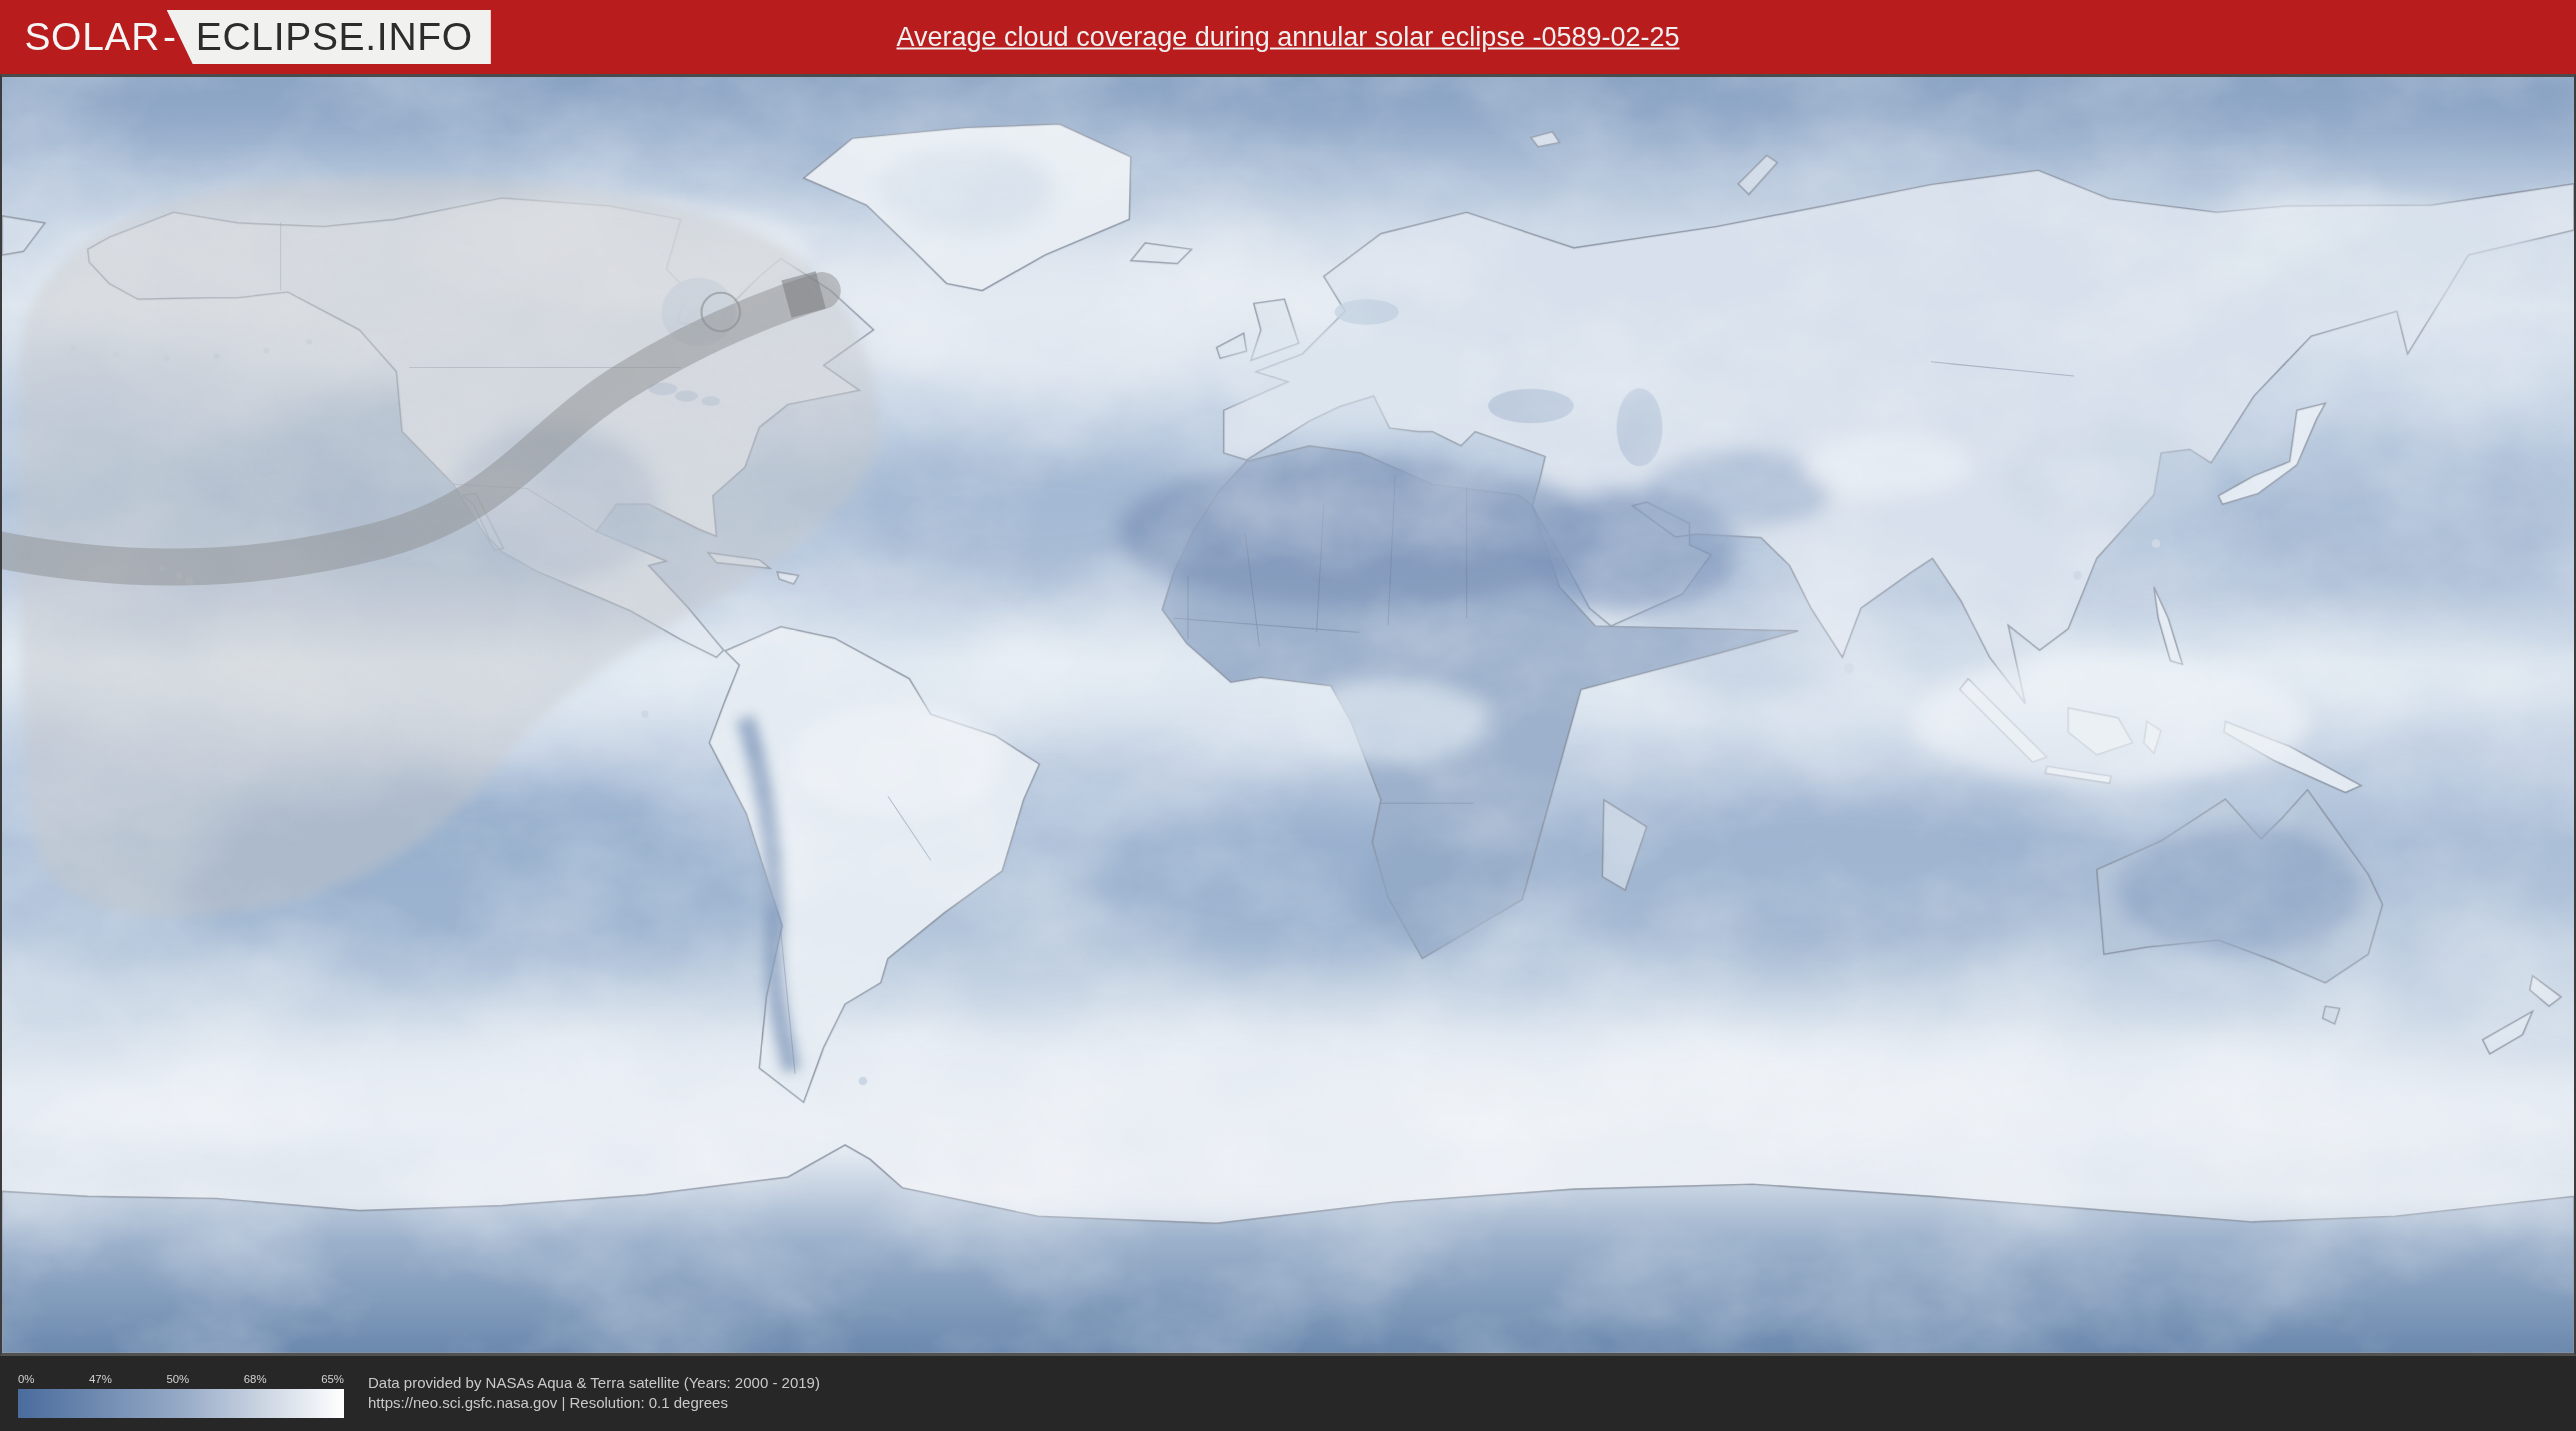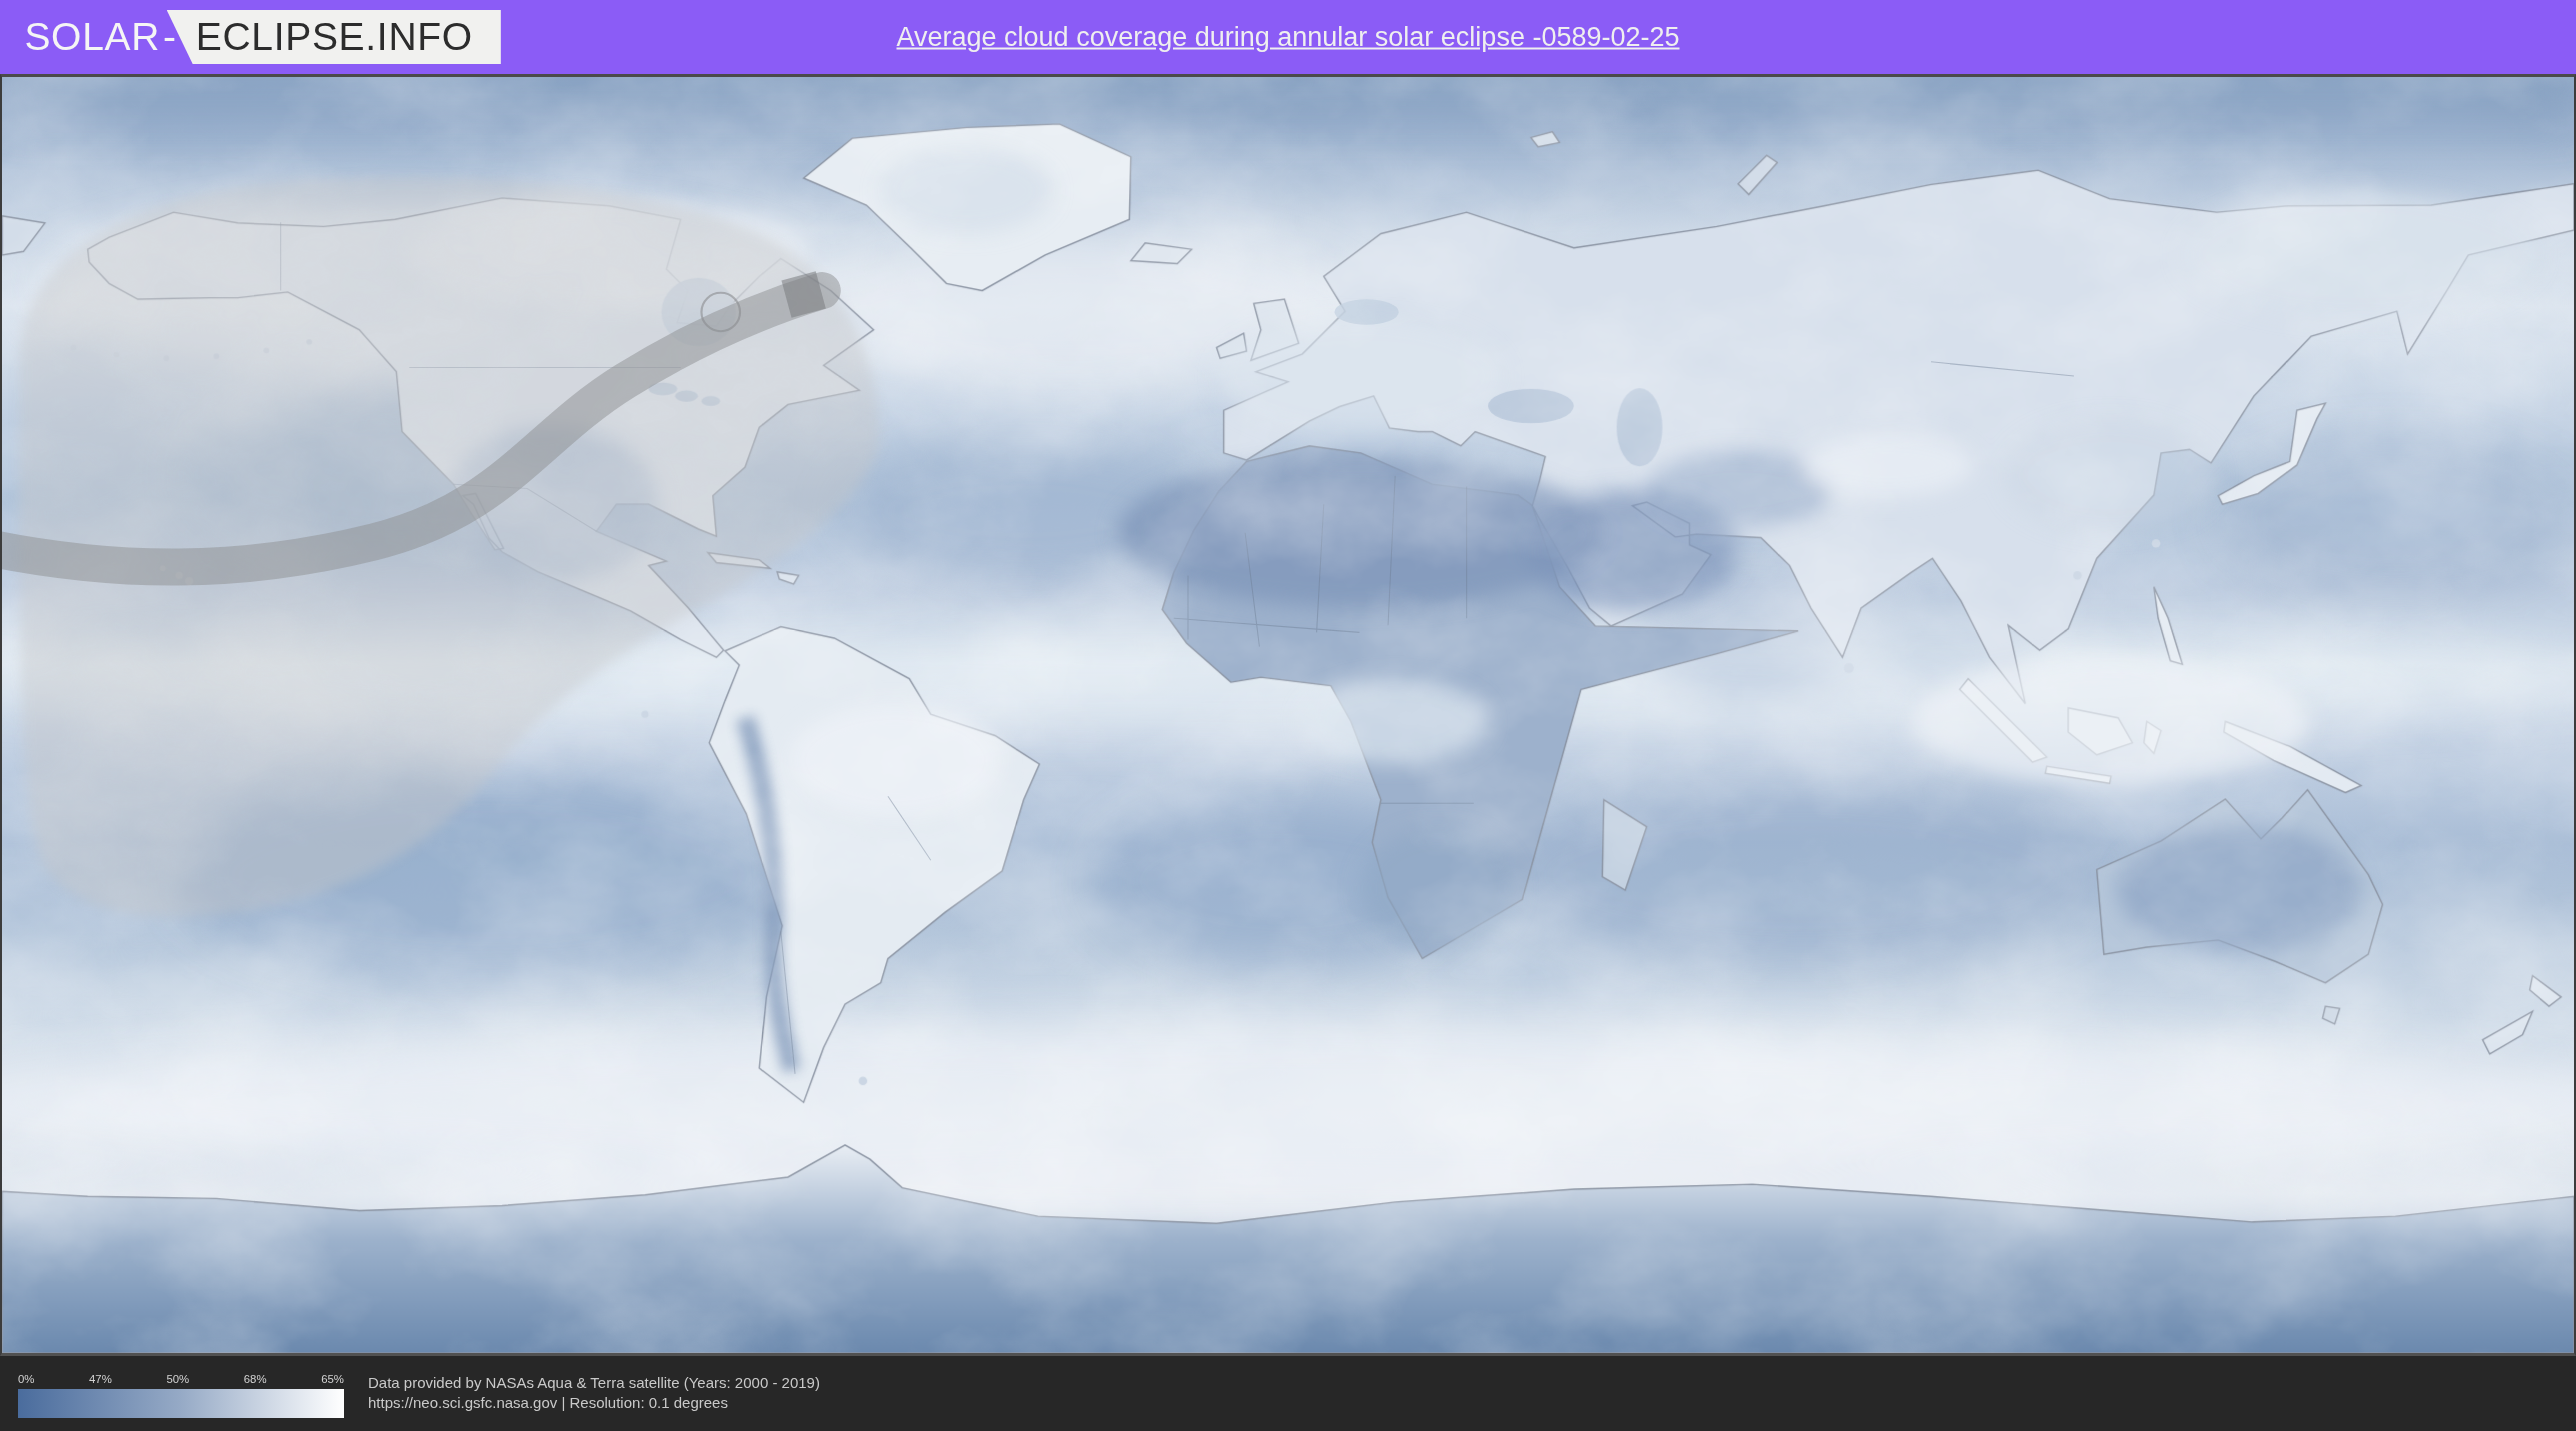--- a/index.html
+++ b/index.html
@@ -1,25 +1,25 @@
 <!DOCTYPE html>
 <html style="font-size:11.4px"><head>
 <meta charset="utf-8">
 <style>
   html,body{margin:0;padding:0;background:#272727;}
   .page{position:relative;width:2576px;height:1431px;overflow:hidden;
         font-family:"Liberation Sans","DejaVu Sans",sans-serif;background:#272727;}
 
   
-  .topbar{position:relative;width:100%;height:74px;background:#8b5cf6;}
+  .topbar{position:relative;width:100%;height:74px;background:#b91c1c;}
   .logo{position:absolute;left:21.5px;top:50%;transform:translateY(-50%);
         display:flex;align-items:center;font-size:39px;font-weight:500;letter-spacing:0.7px;cursor:pointer;}
   .logo-solar{color:#f5f5f5;padding:4.3px 0 4.3px 2.9px;}
   .logo-dash{color:#f5f5f5;position:relative;z-index:2;margin:0 1.4px 0 2.9px;}
-  .logo-box{background:#f1f1ef;color:#2c2c2c;padding:5px 28px 5px 29px;margin-left:-11.4px;
+  .logo-box{background:#f1f1ef;color:#2c2c2c;padding:5px 18px 5px 29px;margin-left:-11.4px;
             clip-path:polygon(0 0,100% 0,100% 100%,26px 100%);}
   .page-title{position:absolute;left:50%;top:50%;transform:translate(-50%,-50%);
               color:#efefef;font-size:27px;font-weight:400;white-space:nowrap;text-decoration:underline;}
 
   
   .map-wrap{position:relative;width:100%;height:1282px;box-sizing:border-box;
             border-top:3.6px solid #4a4a4a;border-bottom:3.6px solid #515151;
             border-left:2.9px solid #3c3c3c;border-right:2.9px solid #3c3c3c;
             background:#b9c9dc;}
   .map-wrap svg{display:block;width:100%;height:100%;}

